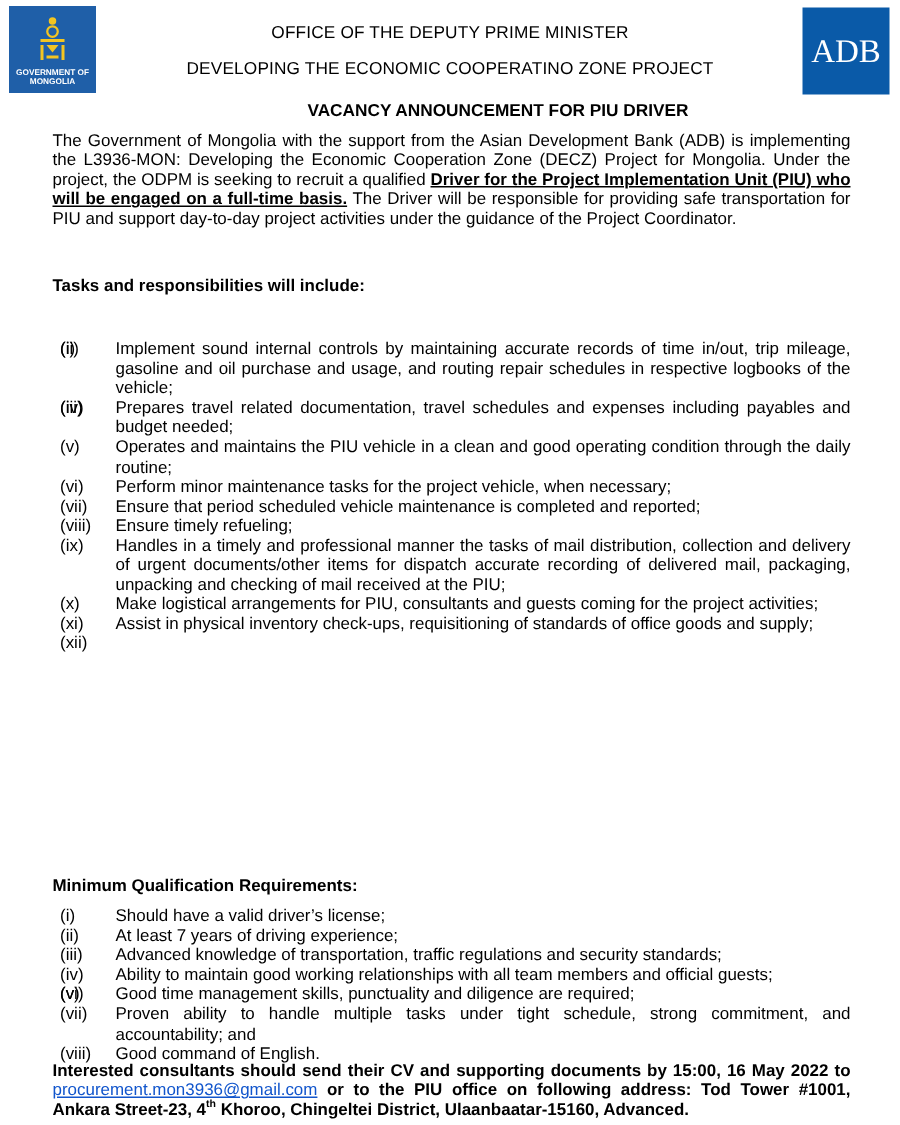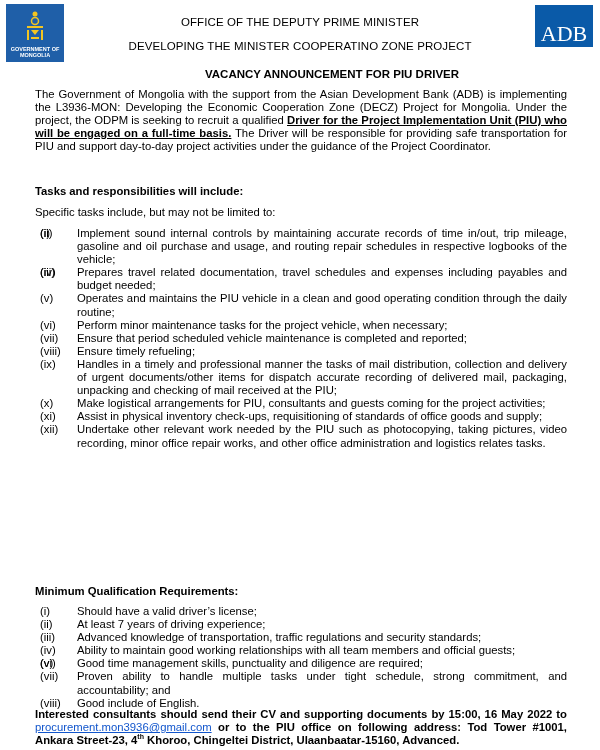--- a/index.html
+++ b/index.html
@@ -12,21 +12,21 @@
   .header { position: absolute; left: 0; top: 0; width: 600px; height: 66px; text-decoration: underline; }
   .logo-left {
     position: absolute; left: 6px; top: 4px; width: 58px; height: 58px;
     background: #1f5fa8; color: #fff; text-align: center;
   }
   .logo-left .emblem { position: absolute; left: 19px; top: 6px; width: 20px; height: 32px; }
   .logo-left .emblem-txt { position: absolute; left: 0; width: 58px; font-size: 5.5px; line-height: 6px; font-weight: bold; }
   .logo-left .t1 { top: 42px; }
   .logo-left .t2 { top: 48px; }
   .logo-right {
-    position: absolute; left: 535px; top: 5px; width: 58px; height: 42px;
+    position: absolute; left: 535px; top: 5px; width: 58px; height: 58px;
     background: #0a5aa8; color: #fff; font-family: "Liberation Serif", serif;
     font-size: 22px; line-height: 58px; text-align: center; letter-spacing: 0px;
   }
   .hdr-line { position: absolute; left: 0; width: 600px; text-align: center; font-size: 11.5px; letter-spacing: 0.1px; }
   .hdr1 { top: 16px; }
   .hdr2 { top: 40px; }
   .title { position: absolute; top: 68px; left: 0; width: 600px; text-align: center; font-weight: bold; font-size: 11.5px; padding-left: 32px; }
   .block { position: absolute; left: 35px; width: 532px; text-align: justify; }
   .intro { top: 88px; }
   .intro p { margin: 0; }
@@ -58,58 +58,57 @@
         <rect x="2" y="16" width="16" height="2" fill="#f3c521"></rect>
         <rect x="2" y="20" width="2" height="10" fill="#f3c521"></rect>
         <rect x="16" y="20" width="2" height="10" fill="#f3c521"></rect>
         <path d="M6 20 L14 20 L10 25 Z" fill="#f3c521"></path>
         <rect x="6" y="27" width="8" height="2" fill="#f3c521"></rect>
       </svg>
       <div class="emblem-txt t1">GOVERNMENT OF</div>
       <div class="emblem-txt t2">MONGOLIA</div>
     </div>
     <div class="hdr-line hdr1">OFFICE OF THE DEPUTY PRIME MINISTER</div>
-    <div class="hdr-line hdr2">DEVELOPING THE MINISTER COOPERATINO ZONE PROJECT</div>
+    <div class="hdr-line hdr2">DEVELOPING THE ECONOMIC COOPERATINO ZONE PROJECT</div>
     <div class="logo-right">ADB</div>
   </div>
 
   <div class="title">VACANCY ANNOUNCEMENT FOR PIU DRIVER</div>
 
   <div class="block intro">
     <p><span>The Government of Mongolia with the support from the Asian Development Bank (ADB) is implementing the L3936-MON: Developing the Economic Cooperation Zone (DECZ) Project for Mongolia. Under the project, the ODPM is seeking to recruit a qualified </span><span class="u">Driver for the Project Implementation Unit (PIU) who will be engaged on a full-time basis.</span><span> The Driver will be responsible for providing safe transportation for PIU and support day-to-day project activities under the guidance of the Project Coordinator.</span></p>
   </div>
 
   <div class="heading h-tasks">Tasks and responsibilities will include:</div>
-  <div class="specific">Specific tasks include, but may not be limited to:</div>
 
   <ul class="list tasks" id="tasks-list">
       <li><span class="num">(i)</span></li>
       <li><span class="num">(ii)</span><span>Implement sound internal controls by maintaining accurate records of time in/out, trip mileage, gasoline and oil purchase and usage, and routing repair schedules in respective logbooks of the vehicle;</span></li>
       <li><span class="num">(iii)</span></li>
       <li><span class="num">(iv)</span><span>Prepares travel related documentation, travel schedules and expenses including payables and budget needed;</span></li>
       <li><span class="num">(v)</span><span>Operates and maintains the PIU vehicle in a clean and good operating condition through the daily routine;</span></li>
       <li><span class="num">(vi)</span><span>Perform minor maintenance tasks for the project vehicle, when necessary;</span></li>
       <li><span class="num">(vii)</span><span>Ensure that period scheduled vehicle maintenance is completed and reported;</span></li>
       <li><span class="num">(viii)</span><span>Ensure timely refueling;</span></li>
       <li><span class="num">(ix)</span><span>Handles in a timely and professional manner the tasks of mail distribution, collection and delivery of urgent documents/other items for dispatch accurate recording of delivered mail, packaging, unpacking and checking of mail received at the PIU;</span></li>
       <li><span class="num">(x)</span><span>Make logistical arrangements for PIU, consultants and guests coming for the project activities;</span></li>
       <li><span class="num">(xi)</span><span>Assist in physical inventory check-ups, requisitioning of standards of office goods and supply;</span></li>
-      <li><span class="num">(xii)</span><span>Undertake other relevant work needed by the PIU such as photocopying, taking pictures, video recording, minor office repair works, and other office administration and logistics relates tasks.</span></li>
+      <li><span class="num">(xii)</span></li>
     </ul>
 
   <div class="heading h-min">Minimum Qualification Requirements:</div>
 
   <ul class="list quals" id="quals-list">
       <li><span class="num">(i)</span><span>Should have a valid driver’s license;</span></li>
       <li><span class="num">(ii)</span><span>At least 7 years of driving experience;</span></li>
       <li><span class="num">(iii)</span><span>Advanced knowledge of transportation, traffic regulations and security standards;</span></li>
       <li><span class="num">(iv)</span><span>Ability to maintain good working relationships with all team members and official guests;</span></li>
       <li><span class="num">(v)</span></li>
       <li><span class="num">(vi)</span><span>Good time management skills, punctuality and diligence are required;</span></li>
       <li><span class="num">(vii)</span><span>Proven ability to handle multiple tasks under tight schedule, strong commitment, and accountability; and</span></li>
-      <li><span class="num">(viii)</span><span>Good include of English.</span></li>
+      <li><span class="num">(viii)</span><span>Good command of English.</span></li>
     </ul>
 
   <div class="footer">
     <span class="b">Interested consultants should send their CV and supporting documents by 15:00, 16 May 2022 to </span><a>procurement.mon3936@gmail.com</a><span class="b"> or to the PIU office on following address: Tod Tower #1001, Ankara Street-23, 4</span><sup class="b">th</sup><span class="b"> Khoroo, Chingeltei District, Ulaanbaatar-15160, Advanced.</span>
   </div>
 
 </div>
 
 </body></html>

